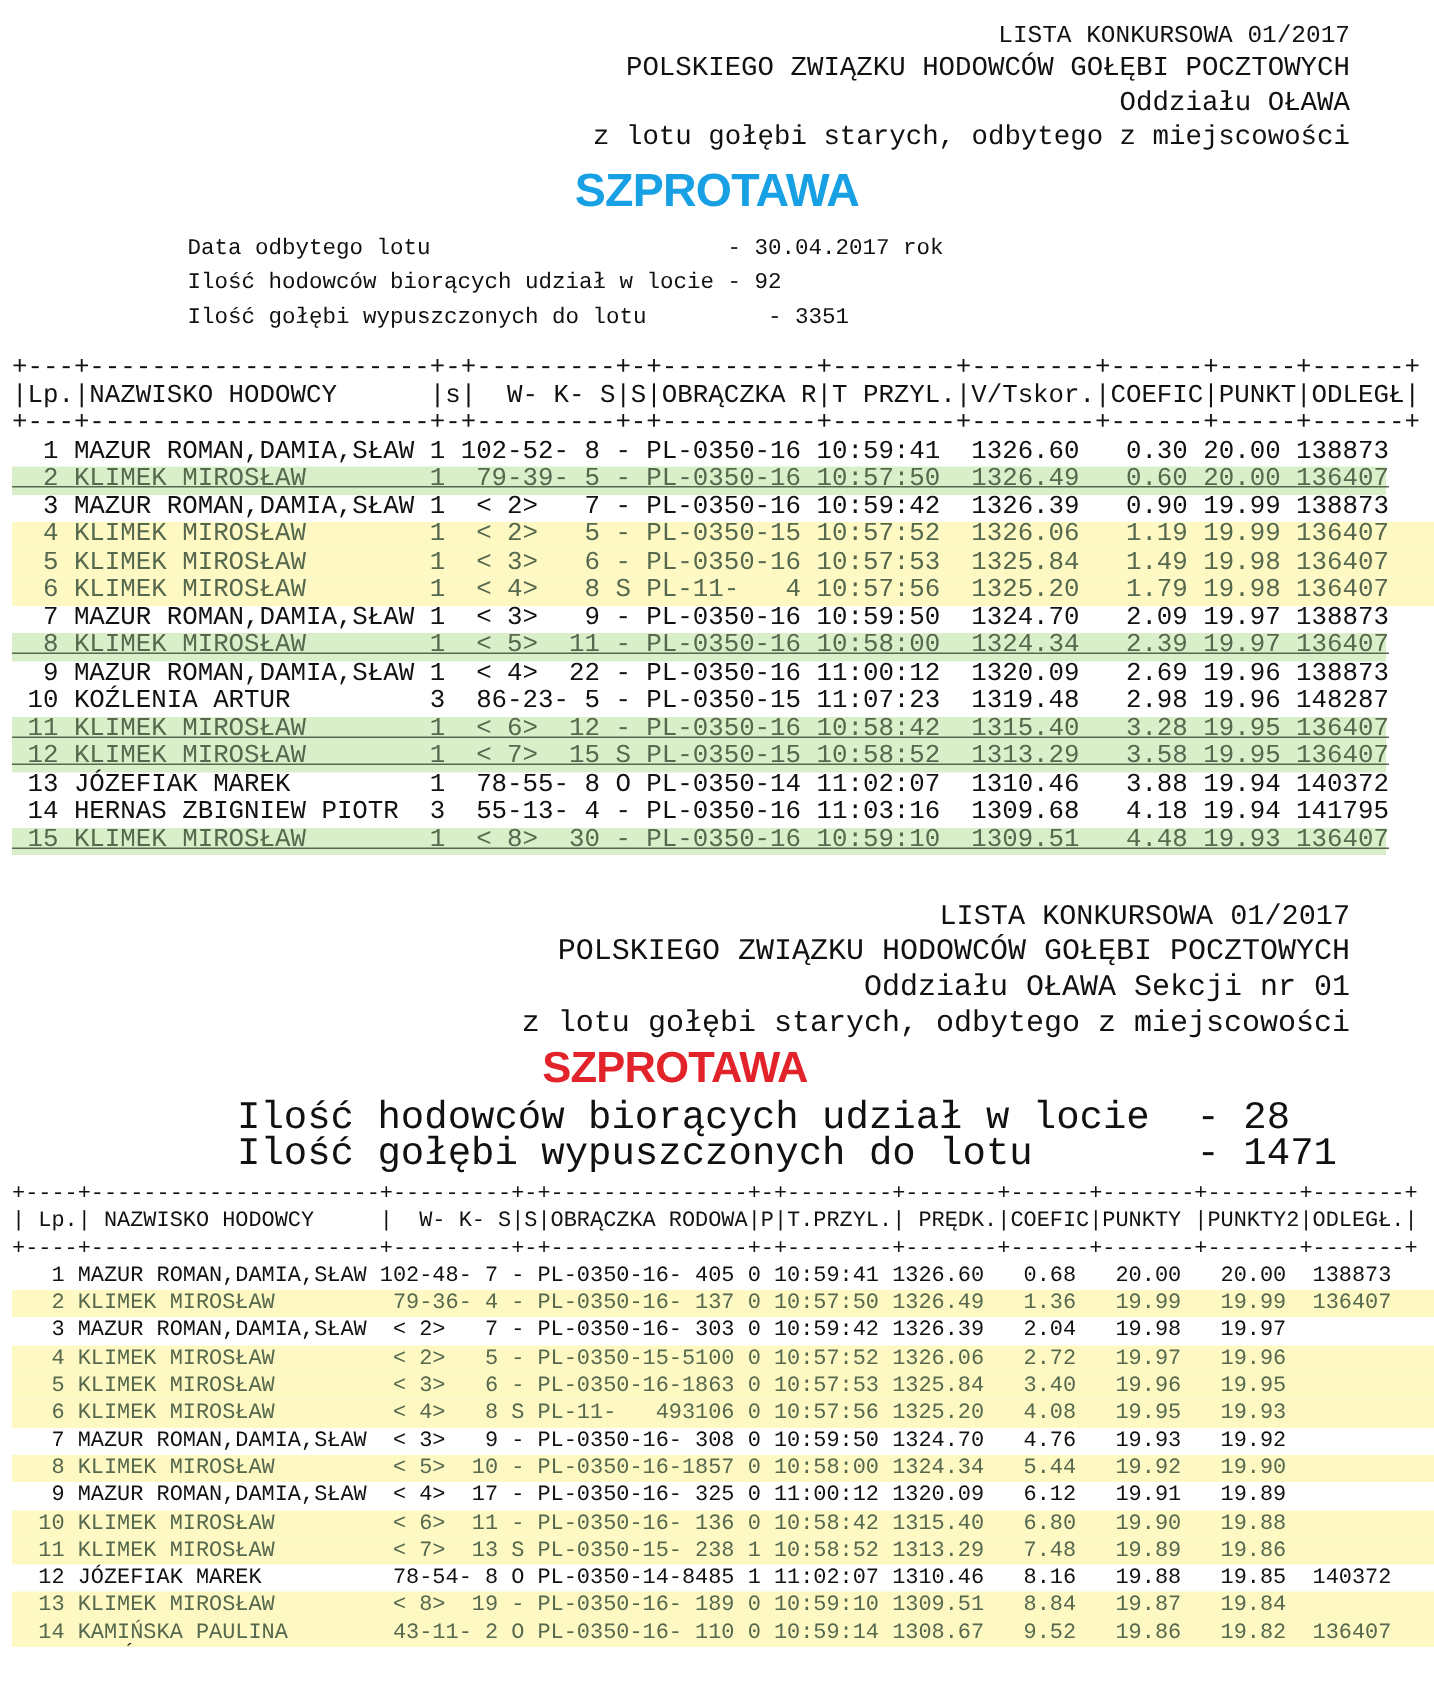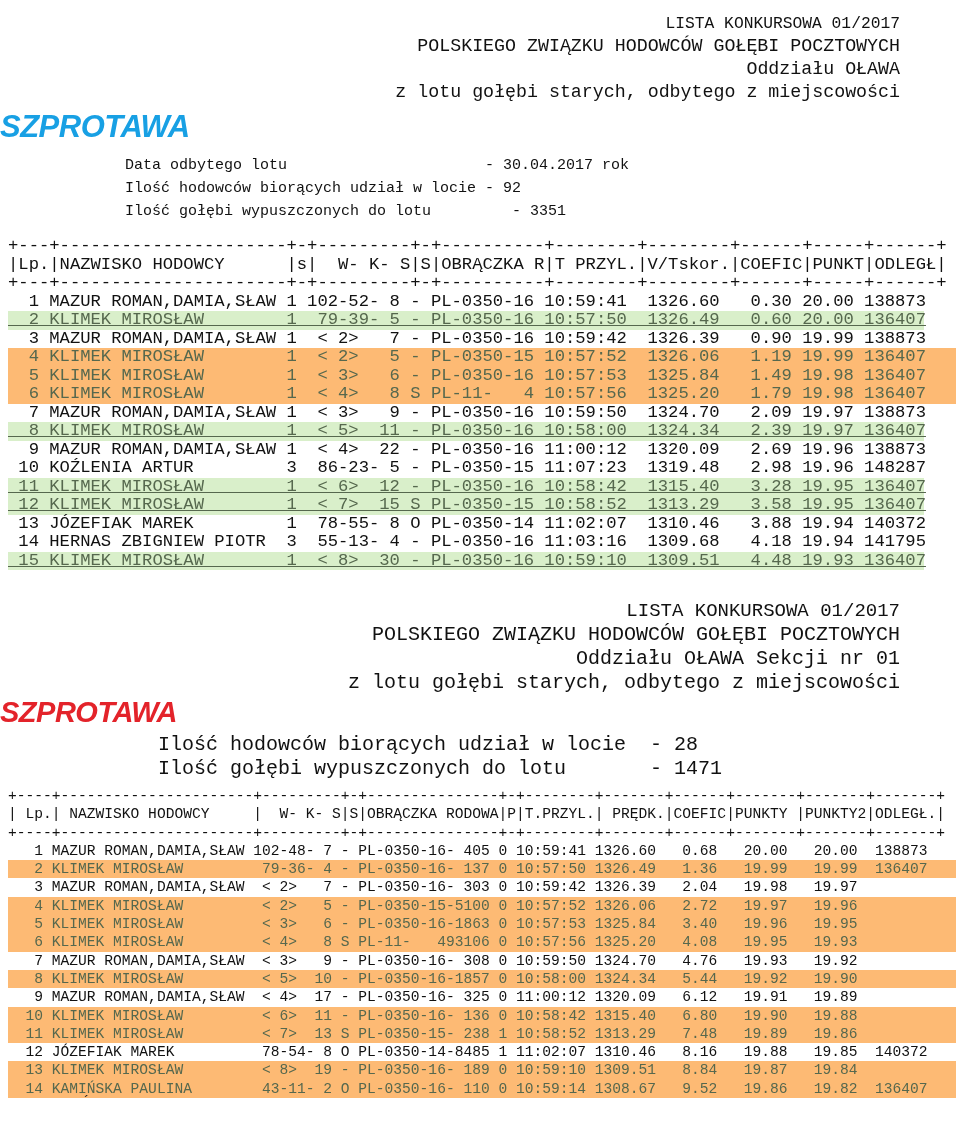--- a/index.html
+++ b/index.html
@@ -9,32 +9,32 @@
     font-family:"Liberation Mono","DejaVu Sans Mono",monospace;
   }
   .section{width:956px;}
   .hdr{width:900px;text-align:right;white-space:pre;}
   .hdr1{margin-top:12px;font-size:18.3px;line-height:23px;}
   .hdr1 .l0{font-size:16.3px;}
   .hdr2{margin-top:29px;font-size:20px;line-height:24px;}
   .hdr2 .l0{font-size:19px;}
   .city{
     font-family:"Liberation Sans","DejaVu Sans",sans-serif;
-    font-weight:700;text-align:left;letter-spacing:-0.5px;font-style:italic;
+    font-weight:700;text-align:center;letter-spacing:-0.5px;
   }
   .city1{width:956px;font-size:31px;line-height:38px;margin-top:4px;color:#18a0e4;}
   .city2{width:900px;font-size:29px;line-height:34px;margin-top:0;color:#e3232a;}
   .info{white-space:pre;}
   .info1{margin:8px 0 0 125px;font-size:15px;line-height:23px;font-family:Liberation Mono, monospace;}
-  .info2{margin:4px 0 0 158px;font-size:20px;line-height:24px;}
+  .info2{margin:4px 0 0 158px;font-size:26px;line-height:24px;}
   .tbl{margin-left:8px;width:948px;white-space:pre;}
   .t1{margin-top:14px;font-size:17.2px;line-height:18.5px;}
   .t2{margin-top:6px;font-size:14.6px;line-height:18.3px;}
   .tline,.trow{white-space:pre;}
-  .hl-full{background-color:#fdba74;color:#56684e;font-family:Liberation Mono, monospace;}
+  .hl-full{background-color:#fef9c3;color:#56684e;font-family:Liberation Mono, monospace;}
   .hl-narrow{
     background-image:linear-gradient(to right,#d9efca 0px,#d9efca 916px,rgba(0,0,0,0) 916px);
     color:#56684e;
     text-decoration:underline;
   }
   .artifact{
     position:absolute;left:82px;top:1094px;
     font-size:14px;color:#222;font-family:"Liberation Mono","DejaVu Sans Mono",monospace;
   }
   .pad-bottom{height:29px;}

